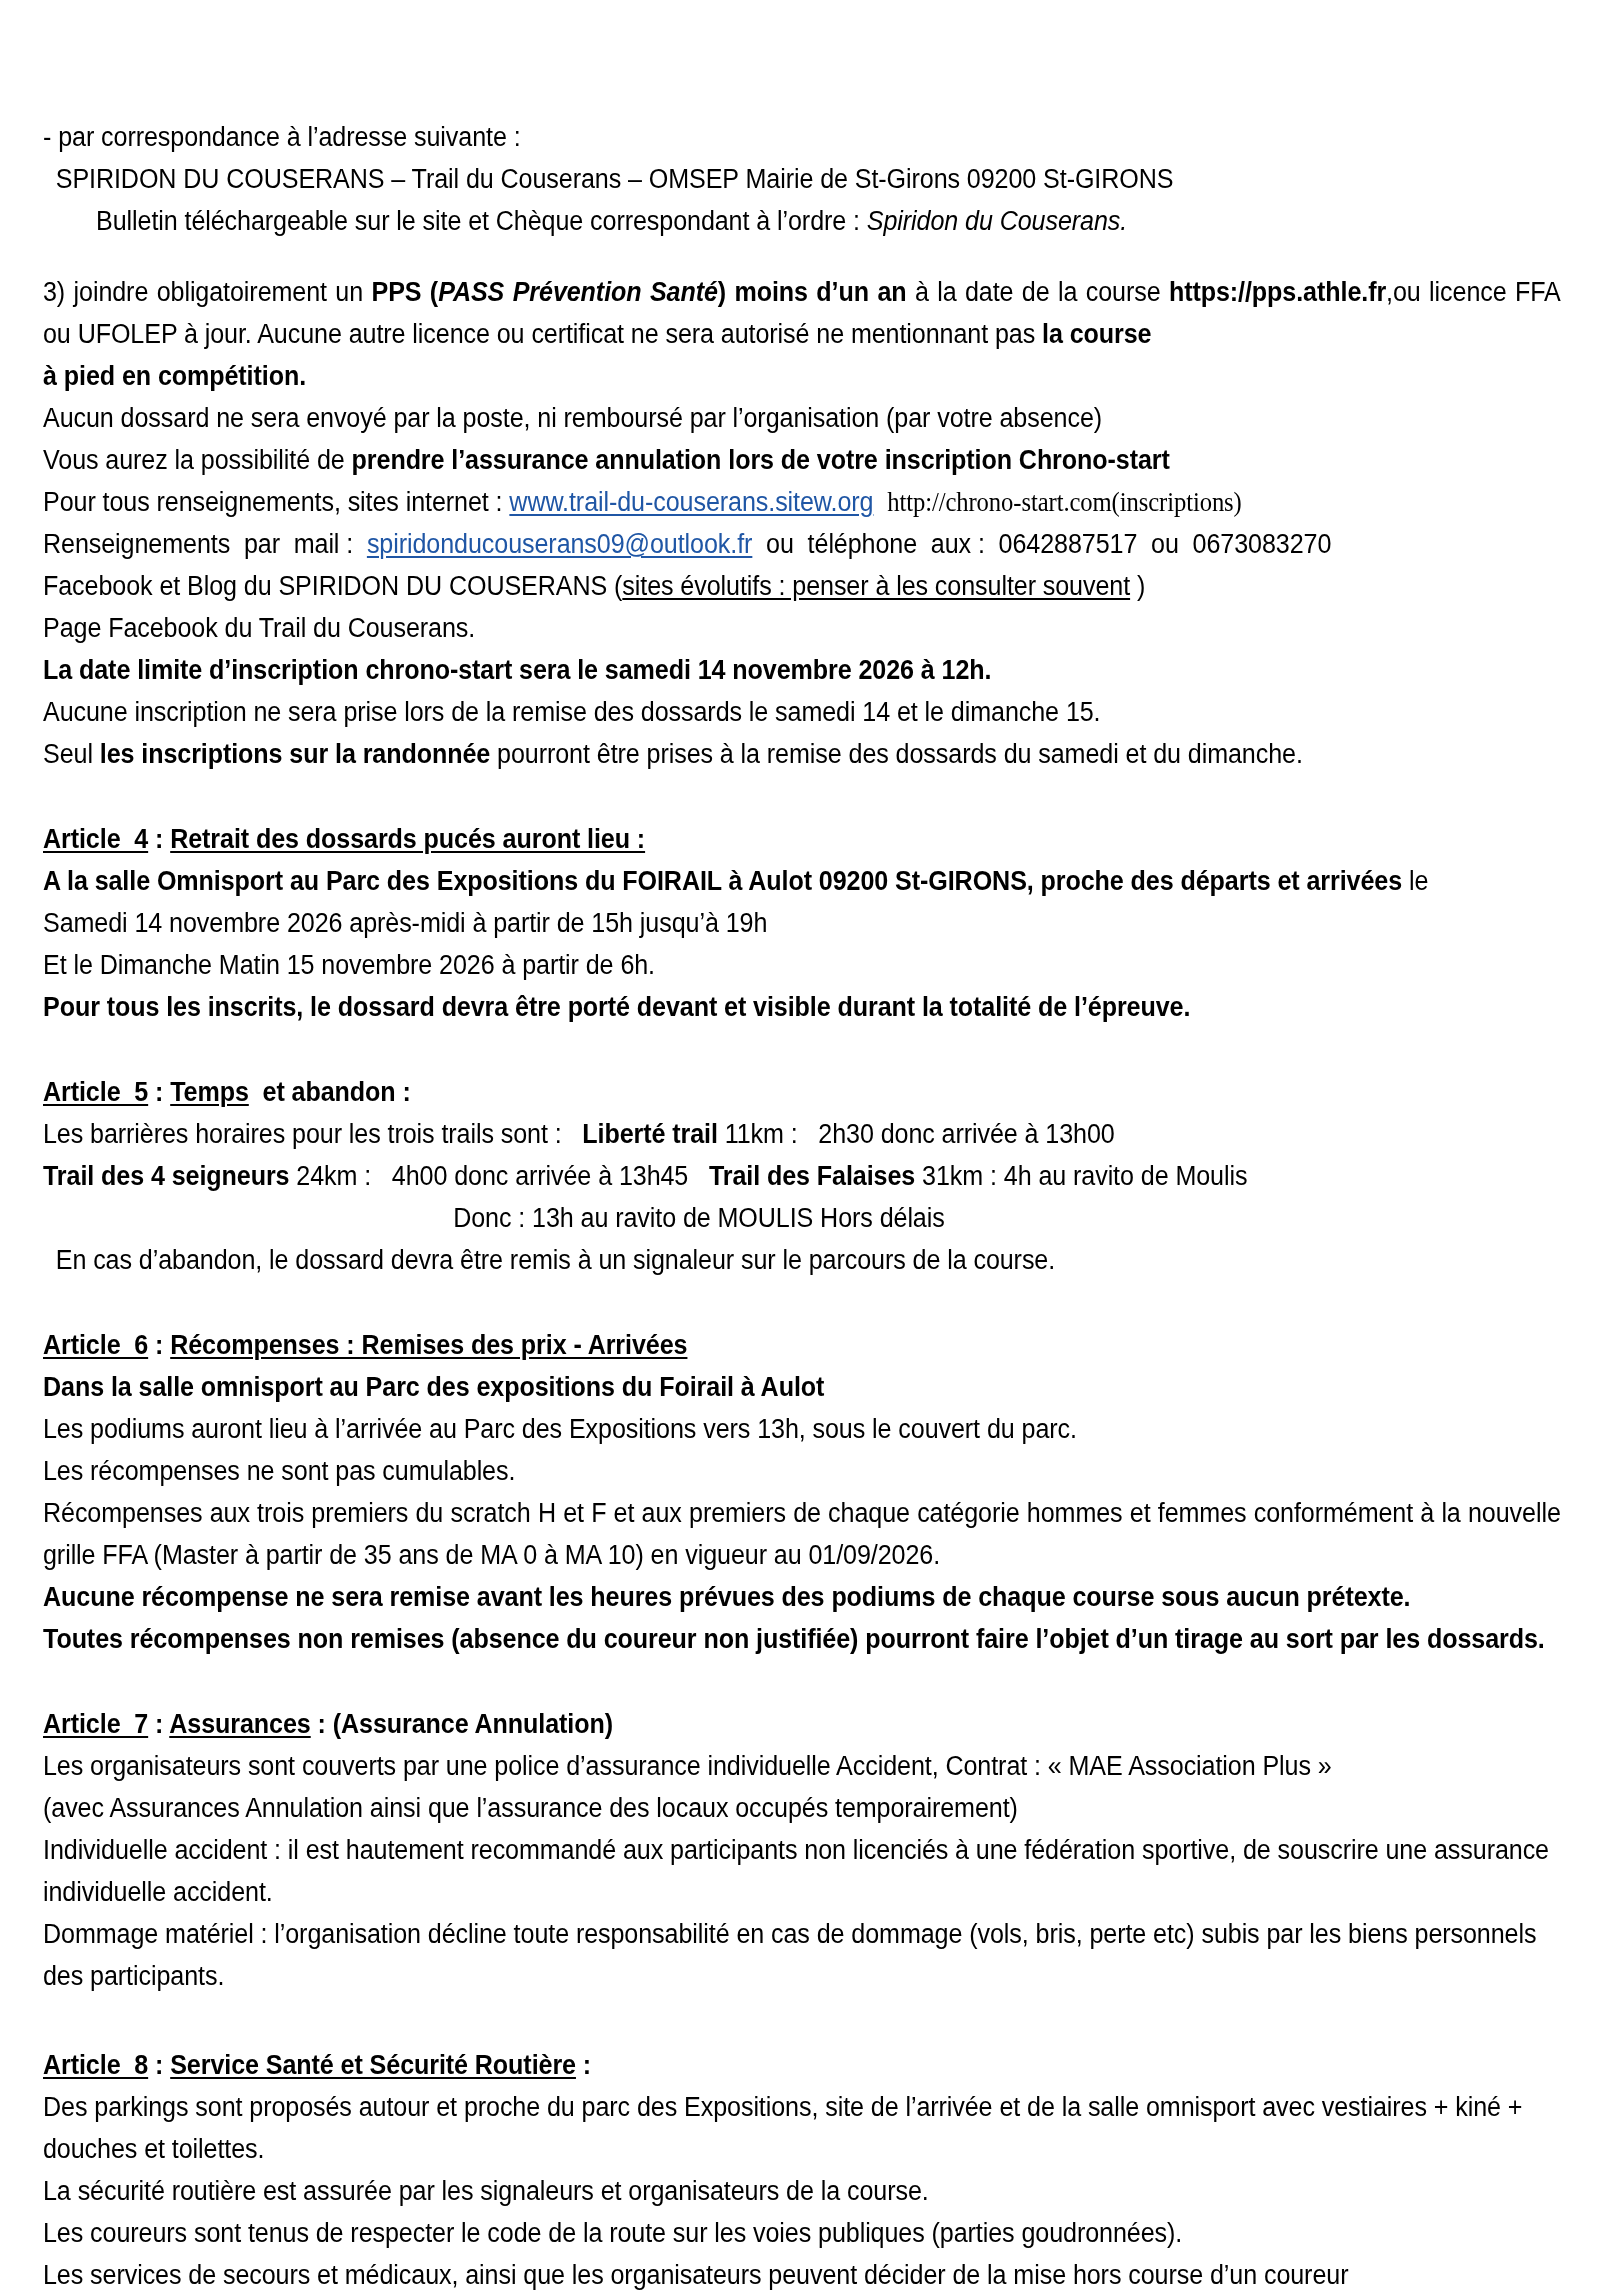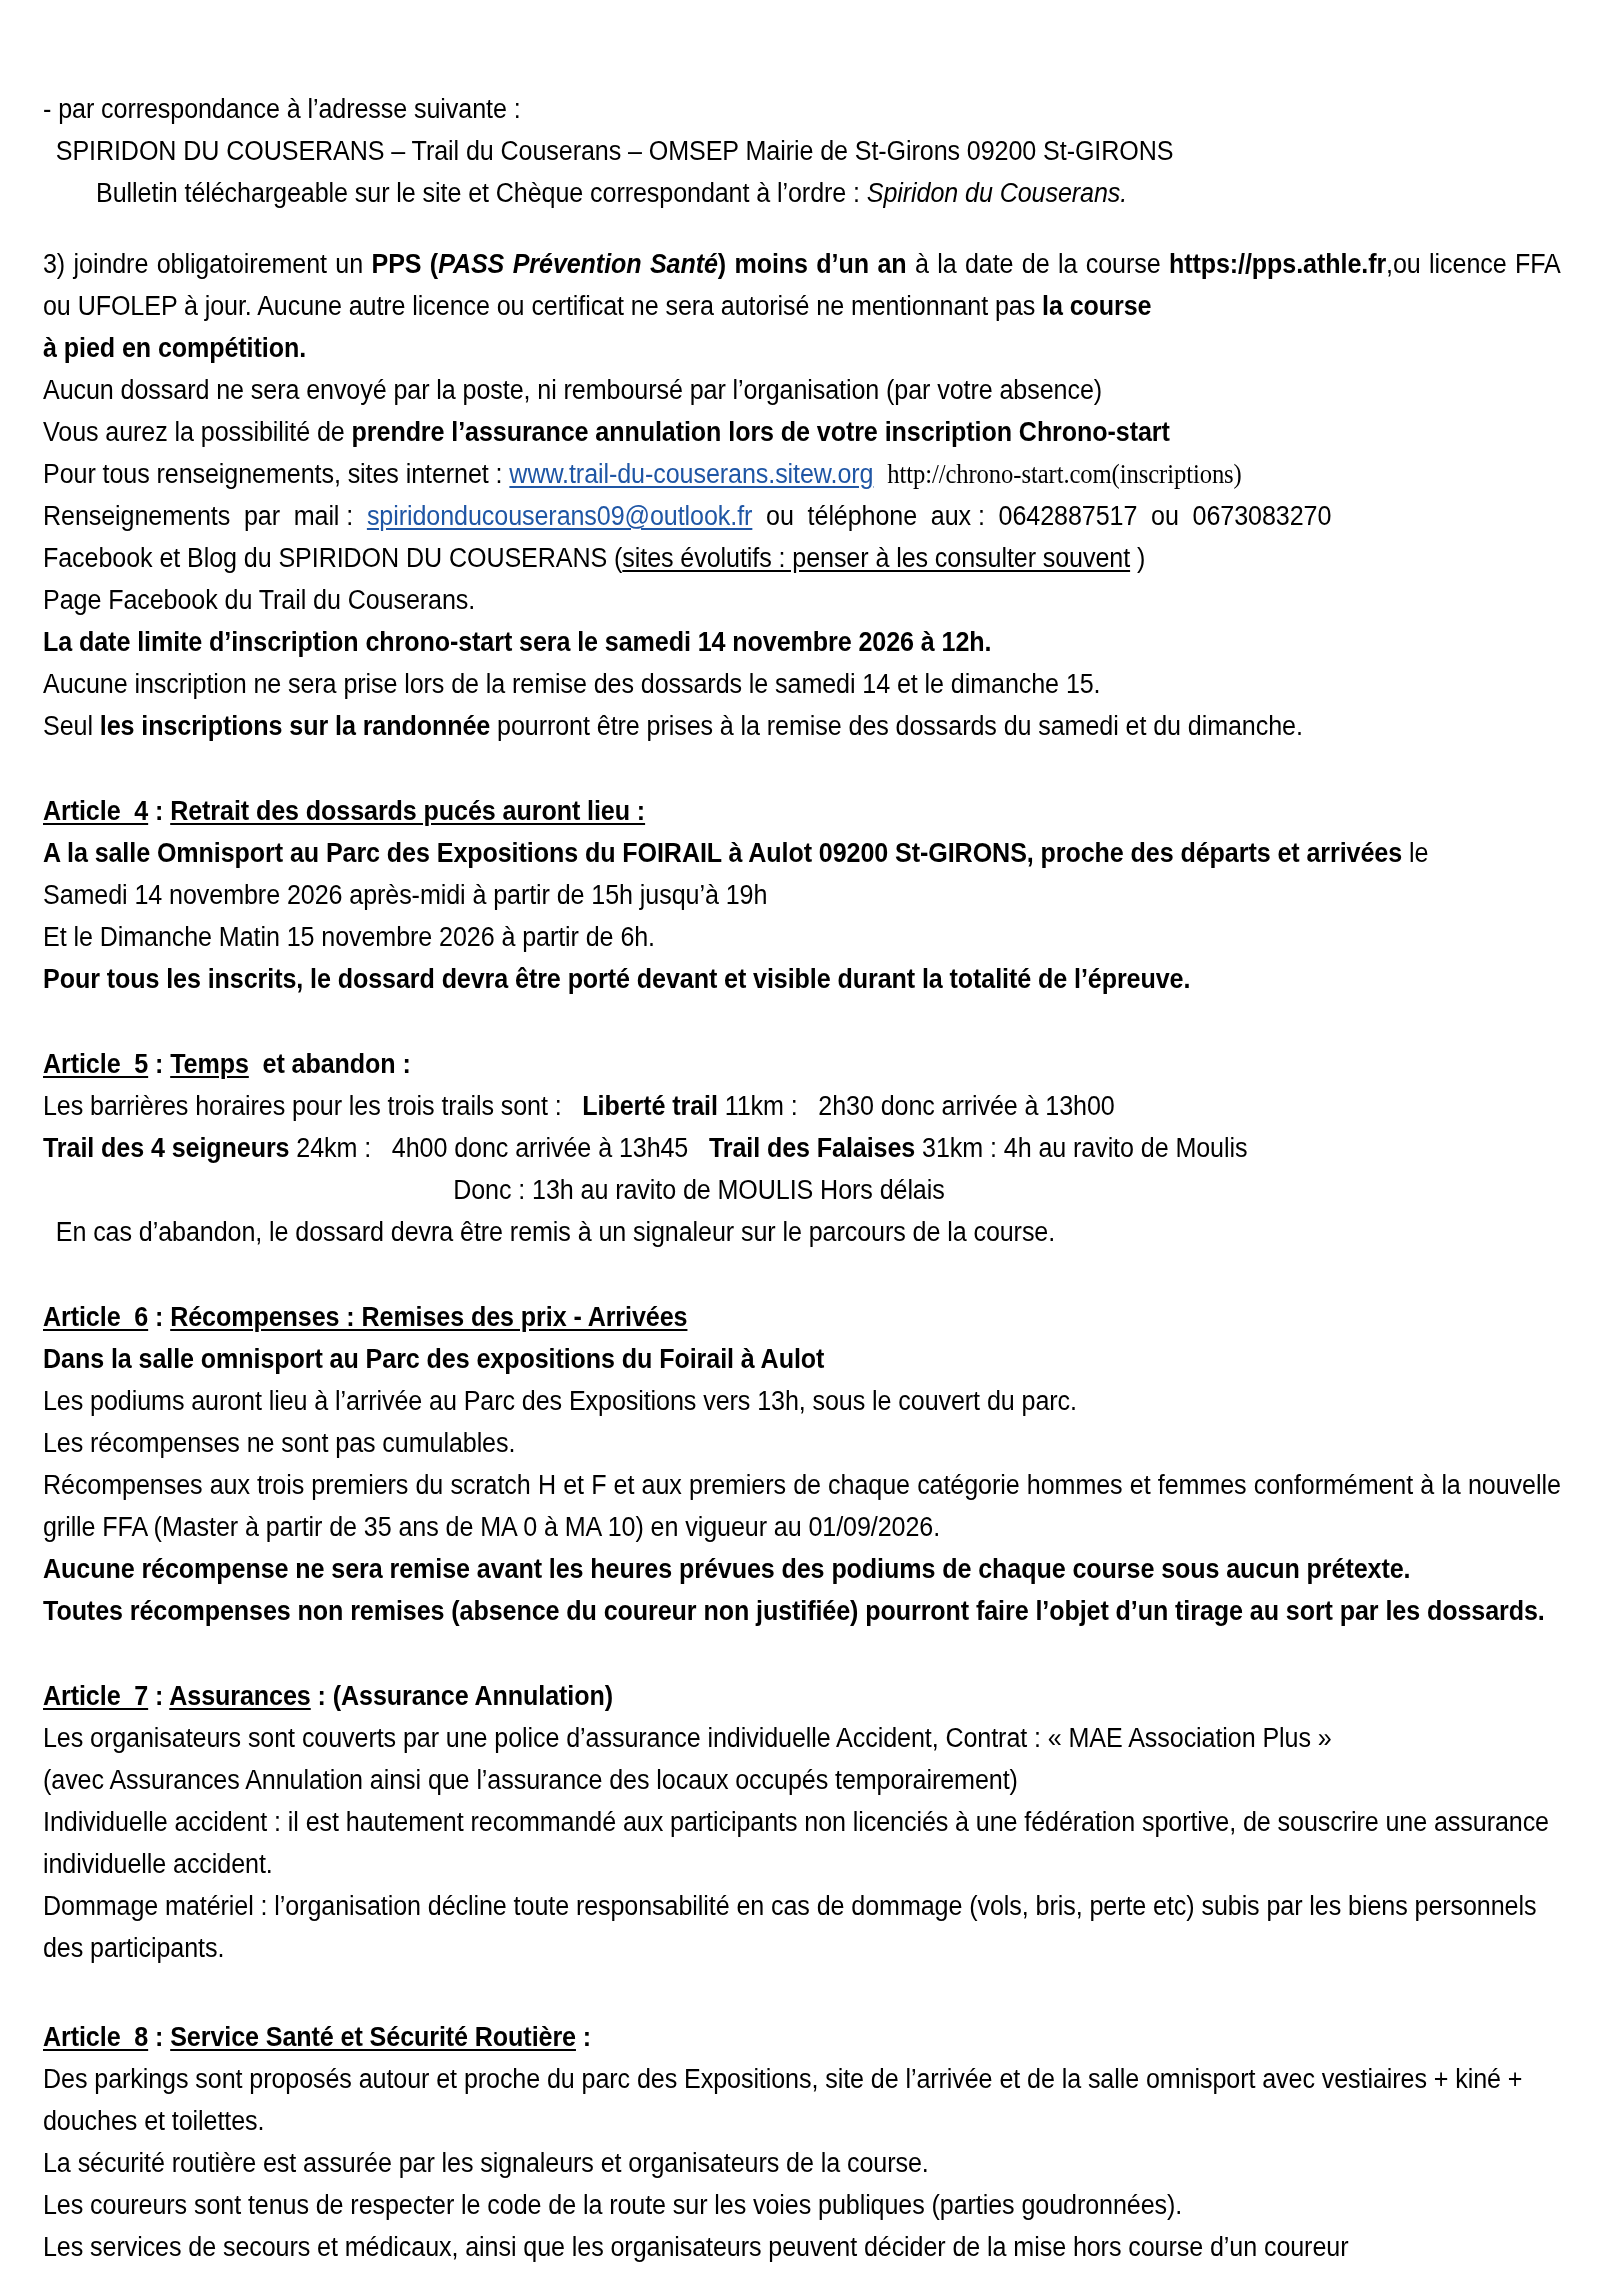--- a/index.html
+++ b/index.html
@@ -12,21 +12,21 @@
     height: 2293px;
     font-family: "Liberation Sans", "DejaVu Sans", sans-serif;
     color: #000000;
     -webkit-font-smoothing: antialiased;
   }
   .page {
     position: relative;
     width: 1621px;
     height: 1633px;
     box-sizing: border-box;
-    padding: 88px 59px 59px 43px;
+    padding: 116px 59px 59px 43px;
   }
   .doc {
     font-size: 27px;
     line-height: 42px;
     letter-spacing: -0.1px;
     transform: scaleX(0.93);
     transform-origin: left top;
     width: 1632px;
   }
   p {

